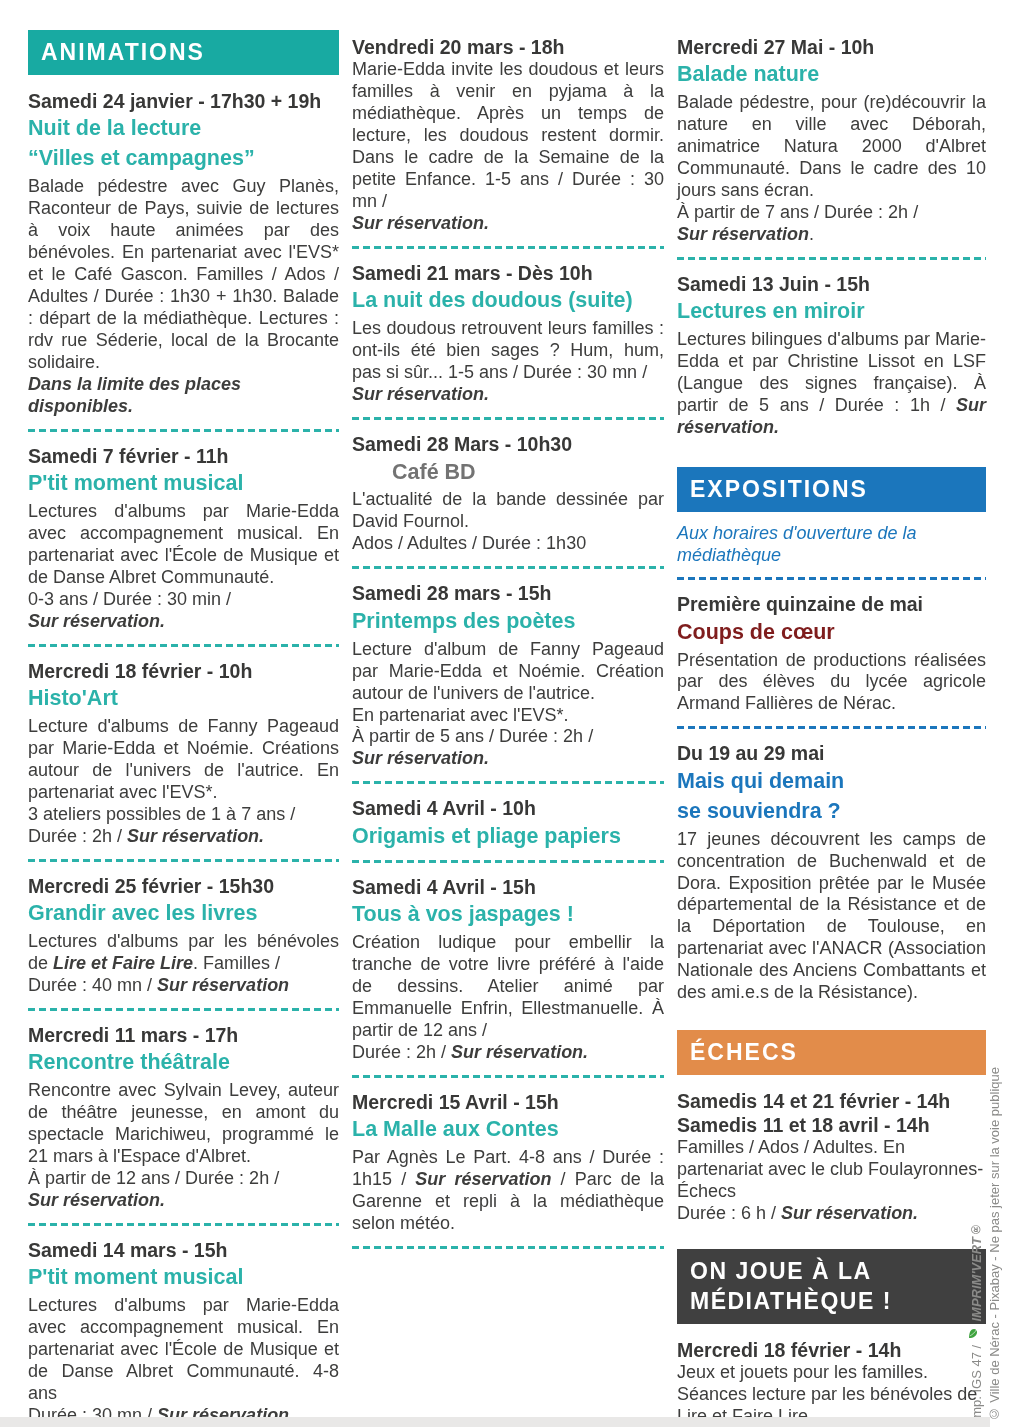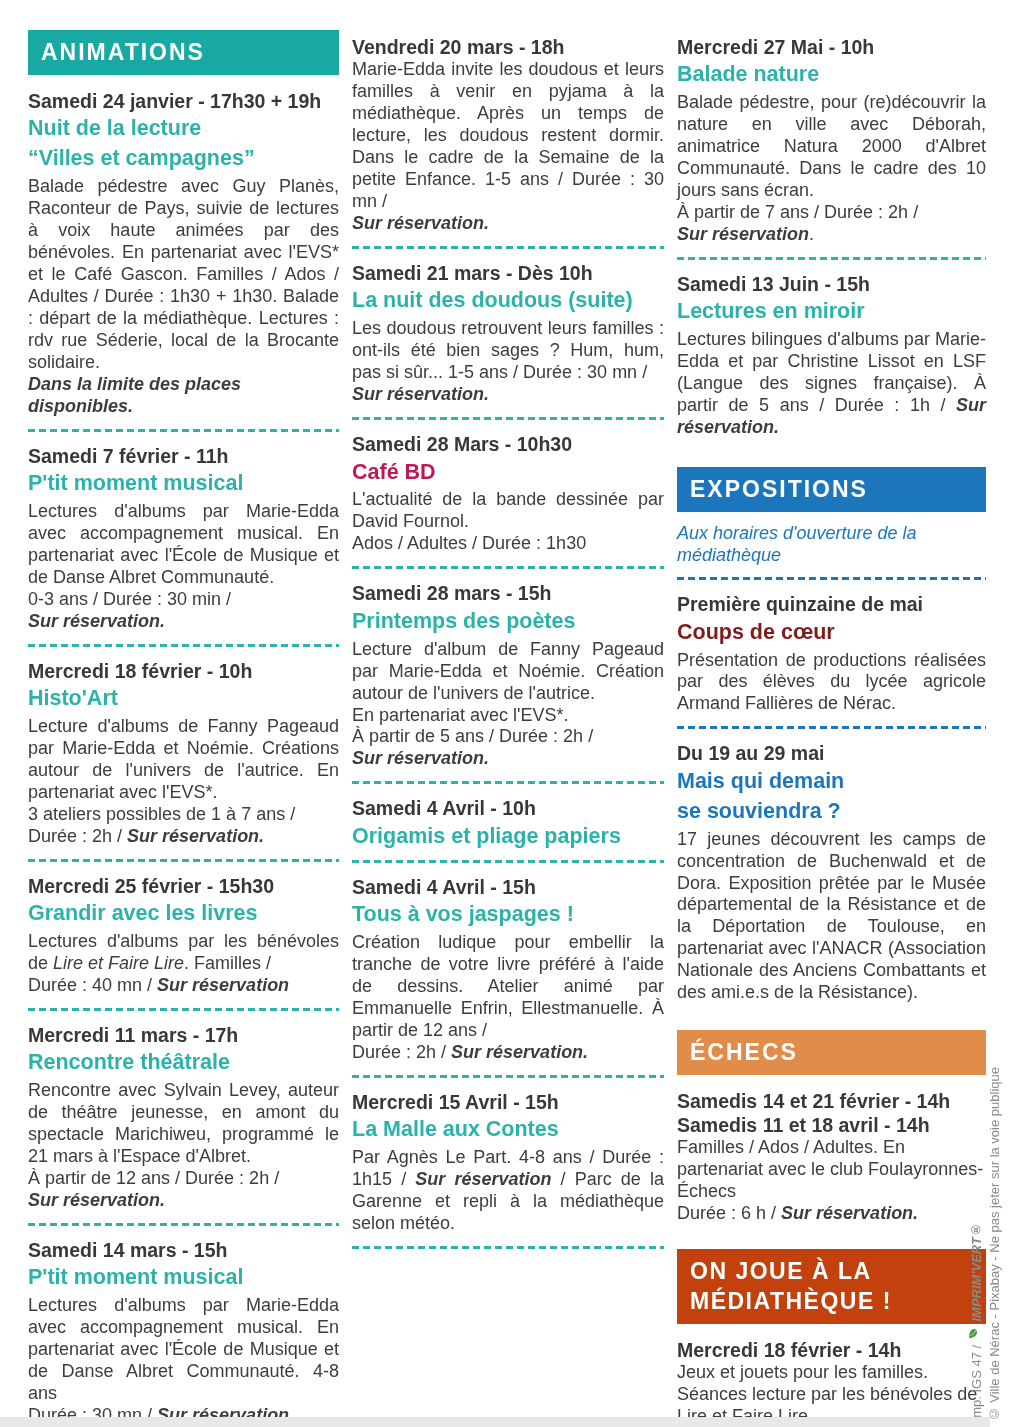--- a/index.html
+++ b/index.html
@@ -20,21 +20,21 @@
   .hdr-blue{margin-top:28px;}
   .hdr-orange{margin-top:26px;}
   .hdr-green{margin-top:24px;letter-spacing:1.5px;}
 
   .column > .event:first-child{margin-top:36px;}
 
   .date{font-weight:bold;font-size:19.5px;line-height:1.2;color:#383837;}
   .title{font-weight:bold;font-size:21.5px;line-height:1.16;margin:3px 0 5px 0;}
   .body p{margin:0;font-size:18px;line-height:1.22;color:#3d3d3c;}
   .body p.justify{text-align:justify;}
-  .sp-i{font-style:italic;}
+  .sp-i{font-style:italic;font-weight:bold;}
   .sp-bi{font-style:italic;font-weight:bold;}
 
   .divider{height:3px;margin:11px 0 13px 0;}
 
   .note{font-style:italic;font-size:18px;line-height:1.2;margin:-4px 0 3px 0;}
 
   .credits{
     position:absolute;right:4px;bottom:6px;
     writing-mode:vertical-rl;transform:rotate(180deg);
     color:#8a8a88;font-size:13px;line-height:1.25;
@@ -124,21 +124,21 @@
         <div class="date">Samedi 21 mars - Dès 10h</div>
         <div class="title" style="color: rgb(43, 178, 170);">La nuit des doudous (suite)</div>
         <div class="body">
           <p class="justify"><span>Les doudous retrouvent leurs familles : ont-ils été bien sages ? Hum, hum, pas si sûr... 1-5 ans / Durée : 30 mn /</span></p>
           <p><span class="sp-bi">Sur réservation.</span></p>
         </div>
       </article>
       <div class="divider" style="background: repeating-linear-gradient(90deg, rgb(43, 178, 170) 0px, rgb(43, 178, 170) 7px, transparent 7px, transparent 11px);"></div>
       <article class="event">
         <div class="date">Samedi 28 Mars - 10h30</div>
-        <div class="title" style="color: #be185d;">Café BD</div>
+        <div class="title" style="color: #737373; margin-left: 40px;">Café BD</div>
         <div class="body">
           <p class="justify"><span>L'actualité de la bande dessinée par David Fournol.</span></p>
           <p><span>Ados / Adultes / Durée : 1h30</span></p>
         </div>
       </article>
       <div class="divider" style="background: repeating-linear-gradient(90deg, rgb(43, 178, 170) 0px, rgb(43, 178, 170) 7px, transparent 7px, transparent 11px);"></div>
       <article class="event">
         <div class="date">Samedi 28 mars - 15h</div>
         <div class="title" style="color: rgb(43, 178, 170);">Printemps des poètes</div>
         <div class="body">
@@ -215,21 +215,21 @@
         <div>ÉCHECS</div>
       </div>
       <article class="event">
         <div class="date">Samedis 14 et 21 février - 14h</div>
         <div class="date">Samedis 11 et 18 avril - 14h</div>
         <div class="body">
           <p><span>Familles / Ados / Adultes. En partenariat avec le club Foulayronnes-Échecs</span></p>
           <p><span>Durée : 6 h / </span><span class="sp-bi">Sur réservation.</span></p>
         </div>
       </article>
-      <div class="section-header hdr-green" style="background: #c2410c;">
+      <div class="section-header hdr-green" style="background: #404040;">
         <div>ON JOUE À LA</div>
         <div>MÉDIATHÈQUE !</div>
       </div>
       <article class="event">
         <div class="date">Mercredi 18 février - 14h</div>
         <div class="body">
           <p><span>Jeux et jouets pour les familles.</span></p>
           <p><span>Séances lecture par les bénévoles de Lire et Faire Lire.</span></p>
         </div>
       </article>

